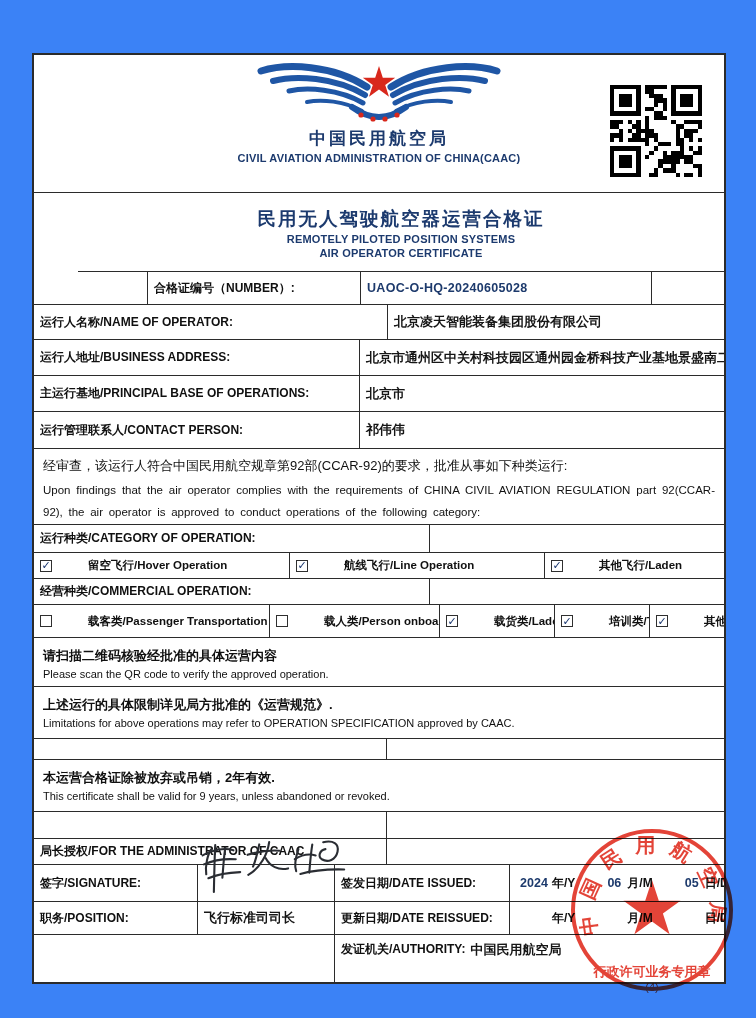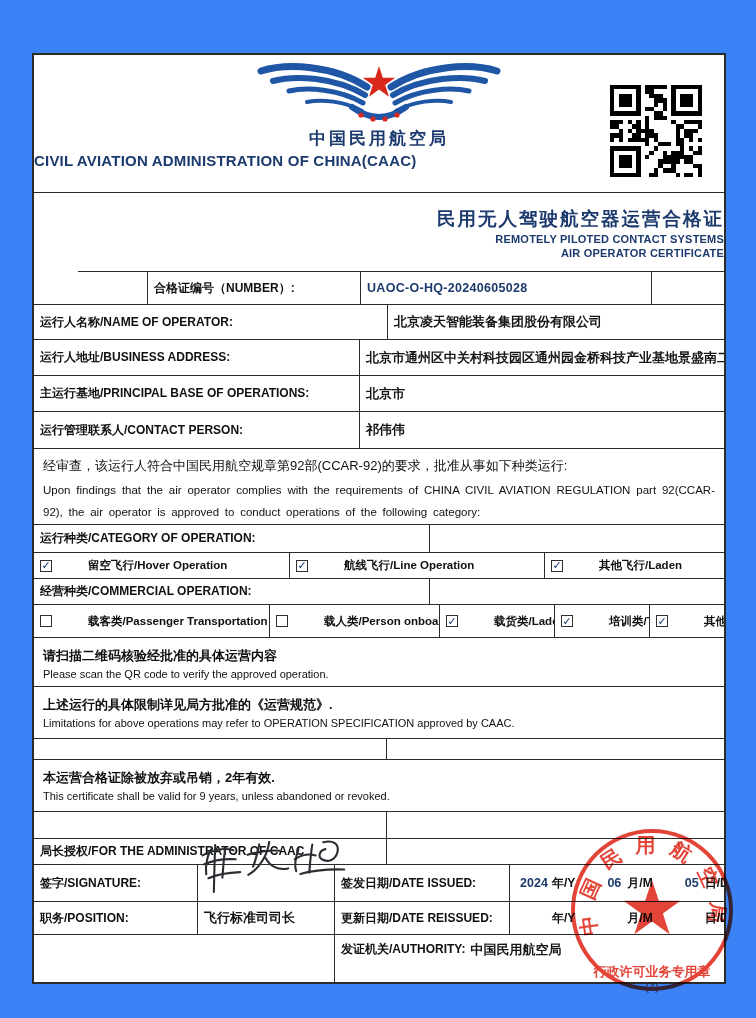--- a/index.html
+++ b/index.html
@@ -12,23 +12,23 @@
   .cell{border-right:1.5px solid #2b2b2b;box-sizing:border-box;display:flex;align-items:center;
         padding:2px 6px;overflow:hidden;}
   .cell.last{border-right:none;flex:1;}
   .label{font-weight:700;font-size:12px;color:#101010;white-space:nowrap;}
   .value{font-weight:600;font-size:13px;color:#161616;white-space:nowrap;}
   .num-value{font-weight:700;font-size:12.5px;color:#1d3a6c;letter-spacing:.3px;}
   
   .header-block{position:relative;height:130px;display:block;}
   .logo{display:block;margin:8px auto 2px auto;}
   .agency-cn{text-align:center;font-size:17px;letter-spacing:3px;color:#1c3a6e;font-weight:600;}
-  .agency-en{text-align:left;font-size:15px;font-weight:700;color:#1c3a6e;margin-top:2px;letter-spacing:.2px;}
+  .agency-en{text-align:center;font-size:11px;font-weight:700;color:#1c3a6e;margin-top:2px;letter-spacing:.2px;}
   .qr{position:absolute;top:22px;right:22px;}
-  .title-block{display:block;height:79px;text-align:right;padding-top:13px;box-sizing:border-box;margin-left:44px;}
+  .title-block{display:block;height:79px;text-align:center;padding-top:13px;box-sizing:border-box;margin-left:44px;}
   .title-cn{font-size:18.5px;color:#1c3a6e;font-weight:600;letter-spacing:2px;}
   .title-en{font-size:11px;font-weight:700;color:#1c3a6e;margin-top:2px;letter-spacing:.2px;}
   
   .para{padding:5px 9px;}
   .para-cn{font-size:13px;color:#101010;margin:3px 0 5px 0;}
   .para-en{font-size:11.5px;color:#101010;text-align:justify;line-height:1.9;word-spacing:2.5px;}
   .note-cn{font-size:13px;font-weight:600;color:#101010;margin:4px 0 3px 0;}
   .note-en{font-size:11px;color:#101010;}
   
   .opt{font-size:11.5px;font-weight:600;white-space:nowrap;display:flex;align-items:center;gap:32px;}
@@ -203,21 +203,21 @@
           <rect x="15" y="1" width="5" height="5" fill="#fff"></rect>
           <rect x="16" y="2" width="3" height="3" fill="#000"></rect>
           <rect x="0" y="14" width="7" height="7" fill="#000"></rect>
           <rect x="1" y="15" width="5" height="5" fill="#fff"></rect>
           <rect x="2" y="16" width="3" height="3" fill="#000"></rect>
         </svg>
     </div>
 
     <div class="row title-block">
       <div class="title-cn">民用无人驾驶航空器运营合格证</div>
-      <div class="title-en">REMOTELY PILOTED CONTACT SYSTEMS</div>
+      <div class="title-en">REMOTELY PILOTED POSITION SYSTEMS</div>
       <div class="title-en">AIR OPERATOR CERTIFICATE</div>
     </div>
 
     <div class="row" style="height:33px">
       <div class="cell" style="width:114px"></div>
       <div class="cell" style="width:213px">
           <span class="label">合格证编号（NUMBER）:</span>
         </div>
       <div class="cell" style="width:291px">
           <span class="num-value">UAOC-O-HQ-20240605028</span>

